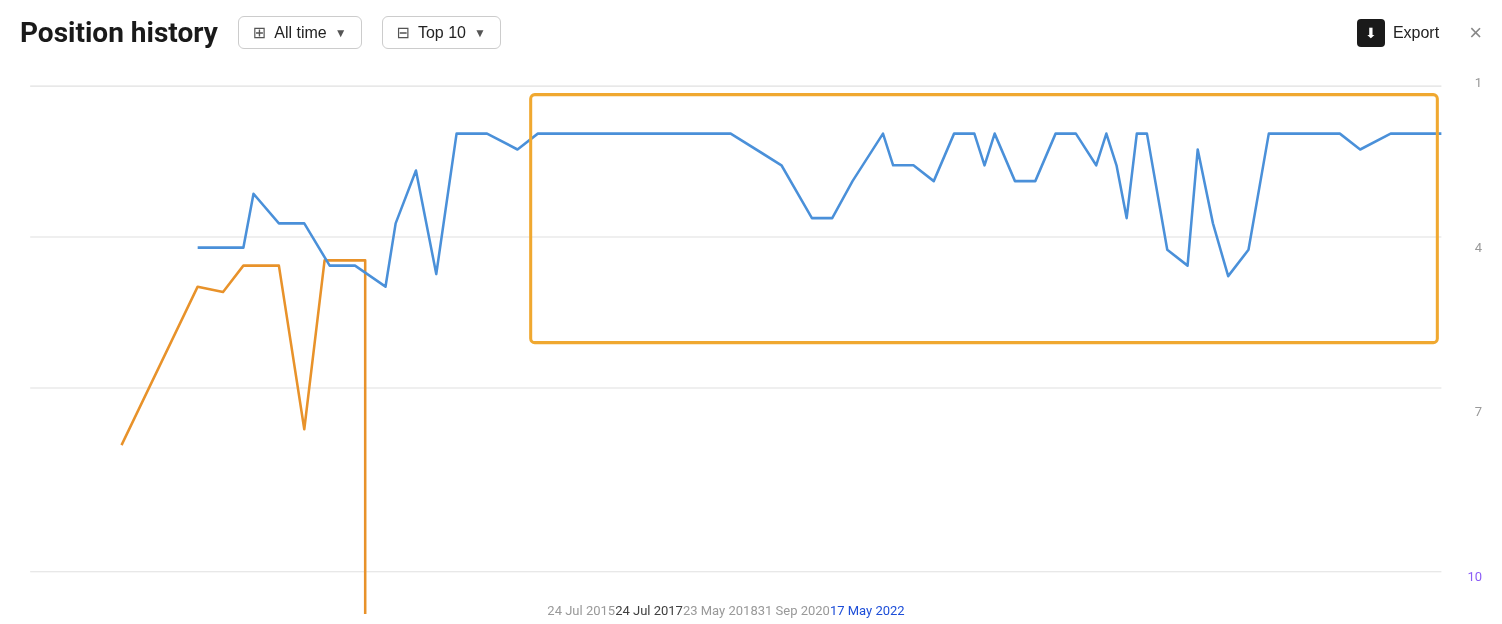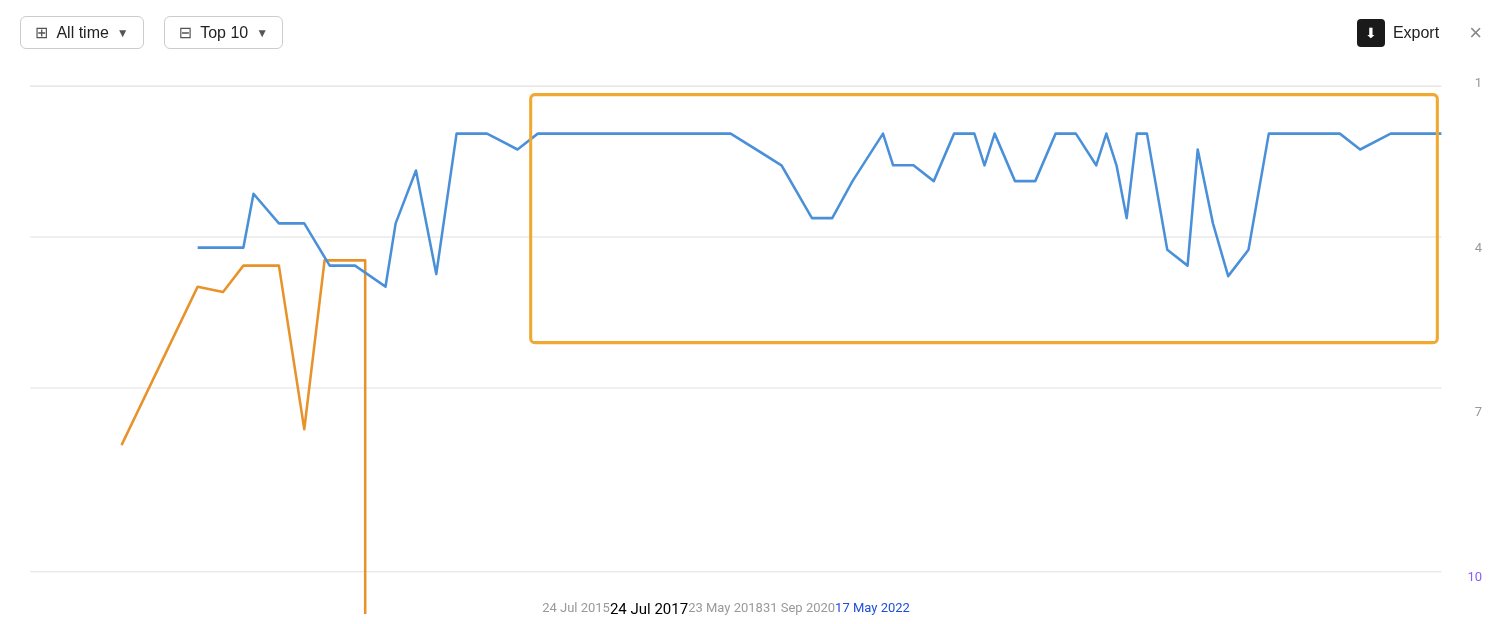--- a/index.html
+++ b/index.html
@@ -94,20 +94,21 @@
     svg.chart {
       width: 100%;
       height: 100%;
     }
   </style>
 </head>
 <body>
 
 <div class="container">
   <div class="header">
+    <span class="title">Position history</span>
 
     <button class="filter-btn">
       <span class="icon">⊞</span>
       <span>All time</span>
       <span class="chevron">▼</span>
     </button>
 
     <button class="filter-btn">
       <span class="icon">⊟</span>
       <span>Top 10</span>
@@ -204,21 +205,21 @@
             1380,65
             1400,65
           "></polyline>
 
         <rect x="503" y="28" width="893" height="235" fill="none" stroke="#f0a830" stroke-width="3" rx="4"></rect>
       </svg>
 
       
       <div style="position:absolute; bottom:-4px; left:0; right:0; display:flex; justify-content:center; padding: 0 0px 0 10px; margin-right: 30px;">
         <span style="font-size:13px;color:#999; margin-left:0px;">24 Jul 2015</span>
-        <span style="font-size:15px;color:#000000;">24 Jul 2017</span>
+        <span style="font-size:13px;color:#404040;">24 Jul 2017</span>
         <span style="font-size:13px;color:#999;">23 May 2018</span>
         <span style="font-size:13px;color:#999;">31 Sep 2020</span>
         <span style="font-size:13px;color:#1d4ed8;">17 May 2022</span>
         <span style="width:30px;"></span>
       </div>
 
       
       <div style="position:absolute; top:0; right:0; height:calc(100% - 20px); display:flex; flex-direction:column; justify-content:space-between; padding: 10px 0; width:28px;">
         <span style="font-size:13px;color:#999;text-align:right;">1</span>
         <span style="font-size:13px;color:#999;text-align:right;">4</span>

